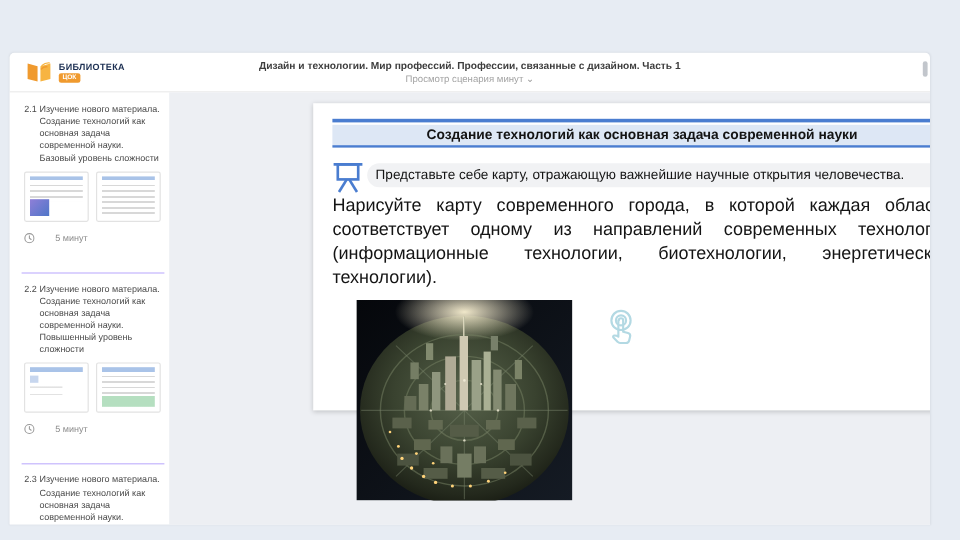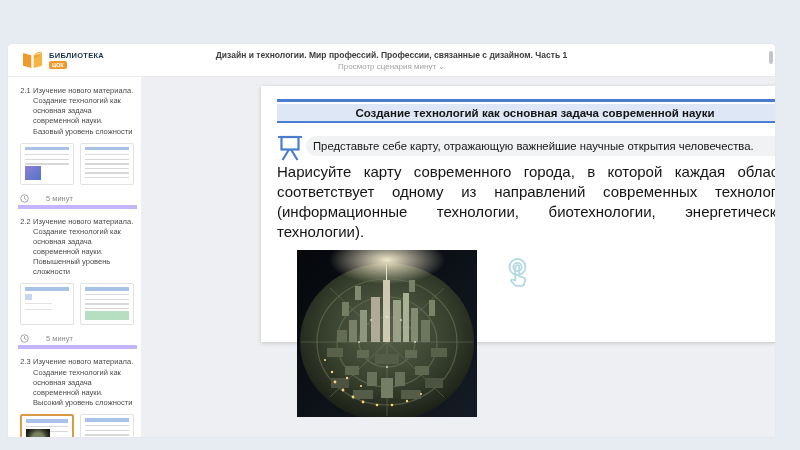--- a/index.html
+++ b/index.html
@@ -28,21 +28,21 @@
   .hdr-title { font-size:8.5px; font-weight:bold; color:#3d3d3d; }
   .hdr-sub { font-size:8px; color:#a3a3a3; margin-top:2px; cursor:pointer; }
   .hdr-sub .chev { font-size:8px; color:#a3a3a3; }
   .scroll-thumb { position:absolute; right:2px; top:7px; width:4px; height:13px; border-radius:2px; background:#c2c6cc; }
 
   .app-body { flex:1; display:flex; min-height:0; }
 
   
   .sidebar { width:133px; flex:0 0 133px; background:#fff; padding:9px 4px 0 10px; overflow:hidden; }
   .s-item { padding-top:8px; }
-  .s-item + .s-item { border-top:4px solid #c4b5fd; margin-top:2px; }
+  .s-item + .s-item { border-top:1px solid #c4b5fd; margin-top:24px; }
   .s-item:first-child { padding-top:0; }
   .s-head { display:flex; font-size:7.5px; line-height:1.35; color:#4a4a4a; cursor:pointer; }
   .s-num { width:15px; flex:0 0 15px;text-align:center; }
   .s-title { flex:1; padding-right:2px; }
   .s-thumbs { display:flex; gap:6px; margin:6px 0 0 2px; }
   .thumb { width:54px; height:42px; background:#fff; border:1px solid #e2e2e2; border-radius:2px; position:relative; flex:0 0 auto; cursor:pointer; }
   .thumb.active { border:2px solid #dd9a44; }
   .thumb::before { content:""; position:absolute; top:3px; left:4px; right:4px; height:3.5px; background:#a9c3e8; }
   .thumb::after { content:""; position:absolute; left:4px; right:4px; top:10px; bottom:4px; background-repeat:no-repeat; }
   .v-text::after { background-image:repeating-linear-gradient(to bottom,#d8d8d8 0 1.4px,transparent 1.4px 4.6px); }

